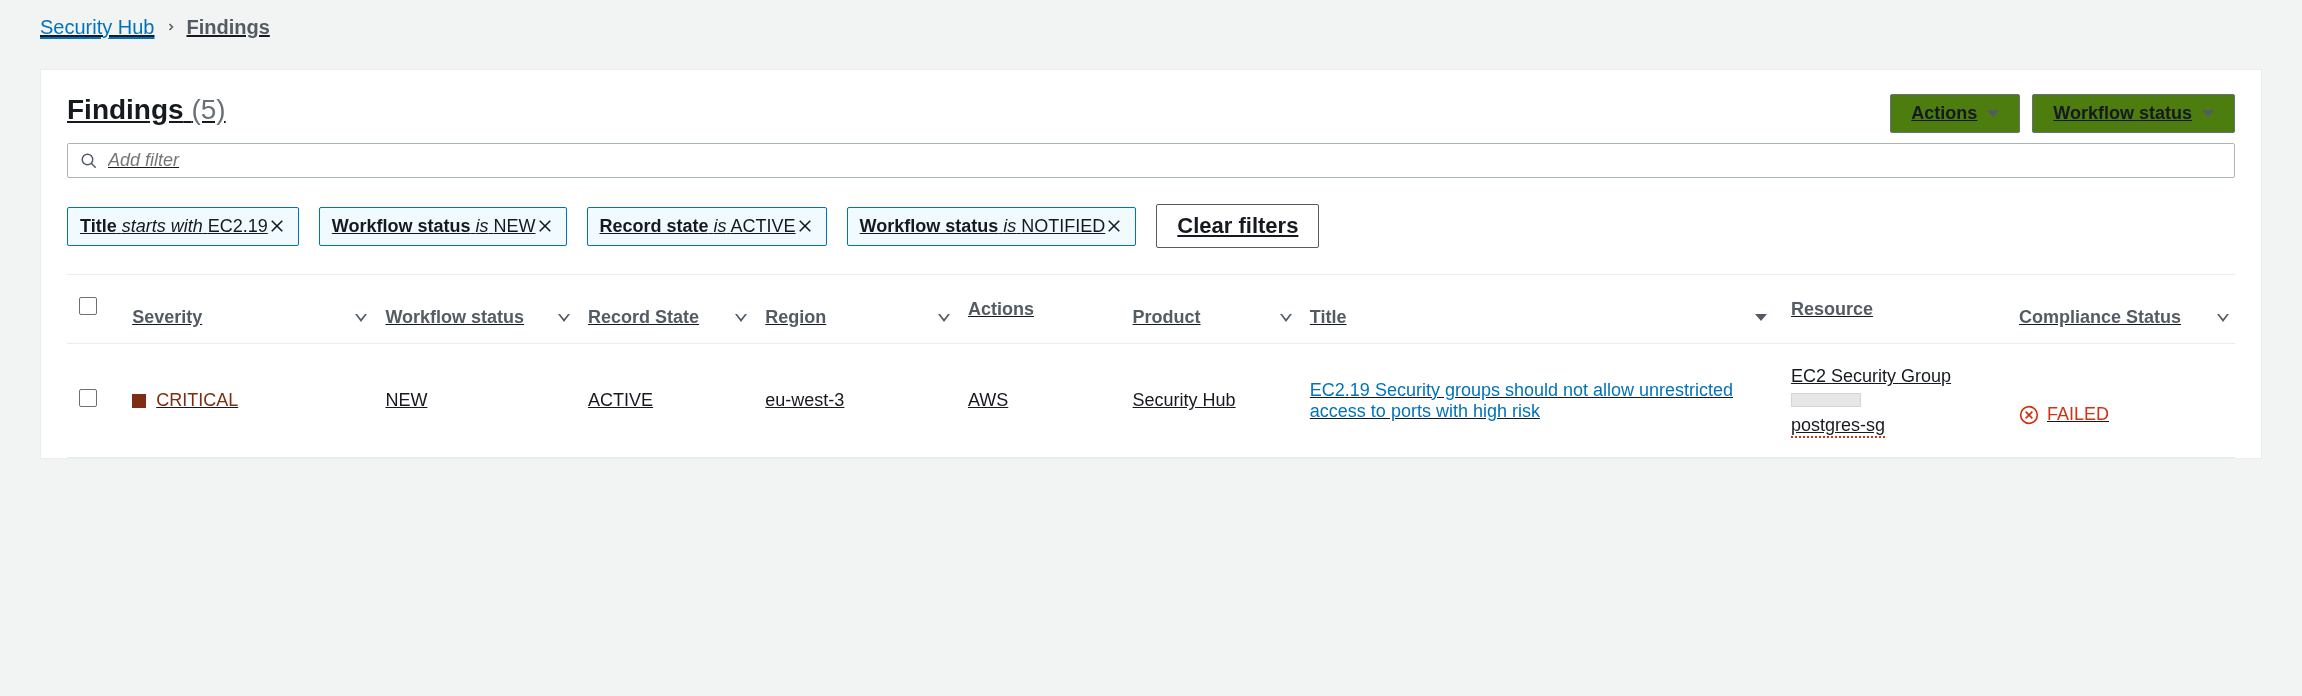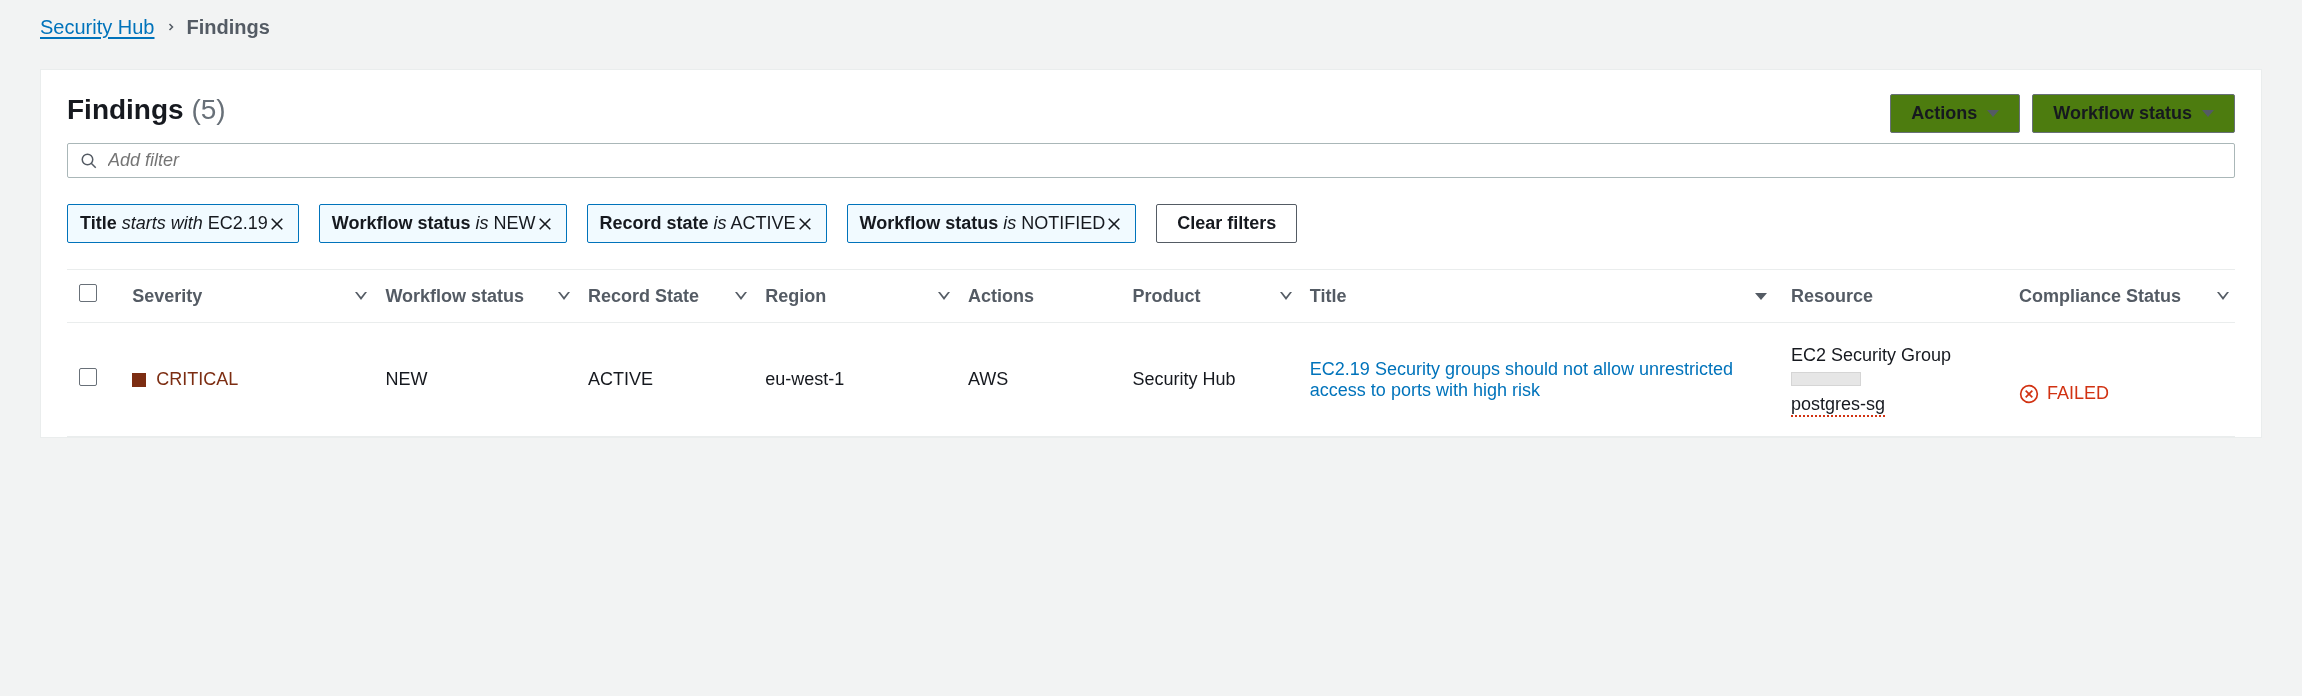--- a/index.html
+++ b/index.html
@@ -3,21 +3,21 @@
 <meta charset="utf-8">
 <style>
   * { box-sizing: border-box; margin: 0; padding: 0; }
   body {
     font-family: "Amazon Ember", "Helvetica Neue", Arial, sans-serif;
     background: #f2f3f3;
     color: #16191f;
     font-size: 14px;
     width: 2302px;
   }
-  .page { padding: 16px 40px 0 40px; }
+  .page { padding: 16px 40px 0 40px; text-decoration: underline; }
   .breadcrumb { display: flex; align-items: center; gap: 10px; margin-bottom: 30px; font-size: 20px; }
   .breadcrumb a { color: #0073bb; text-decoration: underline; text-underline-offset: 3px; font-weight: 400; cursor: pointer; }
   .breadcrumb .sep { color: #545b64; font-size: 16px; }
   .breadcrumb .current { color: #545b64; font-weight: 700; }
 
   .panel {
     background: #fff;
     border: 1px solid #eaeded;
     padding: 24px 26px 0 26px;
   }
@@ -66,34 +66,34 @@
     padding: 8px 12px; border-radius: 2px; display: inline-flex;
     align-items: center; gap: 0; font-size: 18px;
   }
   .chip .field { font-weight: 700; }
   .chip .op { font-style: italic; }
   .chip .val { font-weight: 400; }
   .chip .x { cursor: pointer; width: 18px; height: 18px; display:inline-flex; }
   .chip .x svg { width: 18px; height: 18px; stroke: #16191f; stroke-width: 2.2; }
   .clear-btn {
     border: 1px solid #545b64; background: #fff; color: #16191f;
-    padding: 8px 20px; font-size: 18px; font-weight: 700; border-radius: 2px; cursor: pointer;
+    padding: 8px 20px; font-size: 22px; font-weight: 700; border-radius: 2px; cursor: pointer;
   }
 
   table.findings { width: 100%; border-collapse: collapse; margin-top: 14px; }
   table.findings thead th {
     text-align: left; font-weight: 700; font-size: 18px; color: #545b64;
     padding: 14px 12px; border-top: 1px solid #eaeded; border-bottom: 1px solid #eaeded;
     vertical-align: middle; line-height: 1.3;
   }
   table.findings tbody td {
     padding: 20px 12px; vertical-align: middle; font-size: 18px; color: #16191f;
     border-bottom: 1px solid #eaeded;
   }
-  .th-inner { display:flex; align-items:center; justify-content:space-between; gap:10px; }
+  .th-inner { display:flex; align-items:center; justify-content:space-between; gap:10px;margin-top:17px; }
   .sort-caret { width:0;height:0;border-left:6px solid transparent;border-right:6px solid transparent;border-top:7px solid #545b64; display:inline-block; }
   .sort-caret.outline { border-top:none; position:relative; width:12px; height:8px; }
   .sort-caret.outline::before{content:"";position:absolute;left:0;top:0;width:0;height:0;border-left:6px solid transparent;border-right:6px solid transparent;border-top:8px solid #545b64;}
   .sort-caret.outline::after{content:"";position:absolute;left:2px;top:0;width:0;height:0;border-left:4px solid transparent;border-right:4px solid transparent;border-top:5px solid #fff;}
   .checkbox { width:18px; height:18px; border:1px solid #687078; border-radius:2px; background:#fff; display:inline-block; cursor:pointer; }
   .sev-cell { display:flex; align-items:center; gap:10px; color:#7c2d12; font-weight:400;}
   .sev-square{ width:14px;height:14px;background:#7c2d12; display:inline-block;}
   .sev-text{ color:#7c2d12; }
   .link { color:#0073bb; cursor:pointer; }
   .resource-cell { font-size:16px; line-height:1.35; }
@@ -240,21 +240,21 @@
         <tr>
           <td class="checkbox-col"><span class="checkbox"></span></td>
           <td>
             <span class="sev-cell">
               <span class="sev-square"></span>
               <span class="sev-text">CRITICAL</span>
             </span>
           </td>
           <td>NEW</td>
           <td>ACTIVE</td>
-          <td>eu-west-1</td>
+          <td>eu-west-3</td>
           <td>AWS</td>
           <td>Security Hub</td>
           <td><span class="link">EC2.19 Security groups should not allow unrestricted access to ports with high risk</span></td>
           <td class="resource-cell">
             <div>EC2 Security Group</div>
             <div><span class="redacted"></span></div>
             <div><span class="dotted">postgres-sg</span></div>
           </td>
           <td>
             <span class="compliance">

